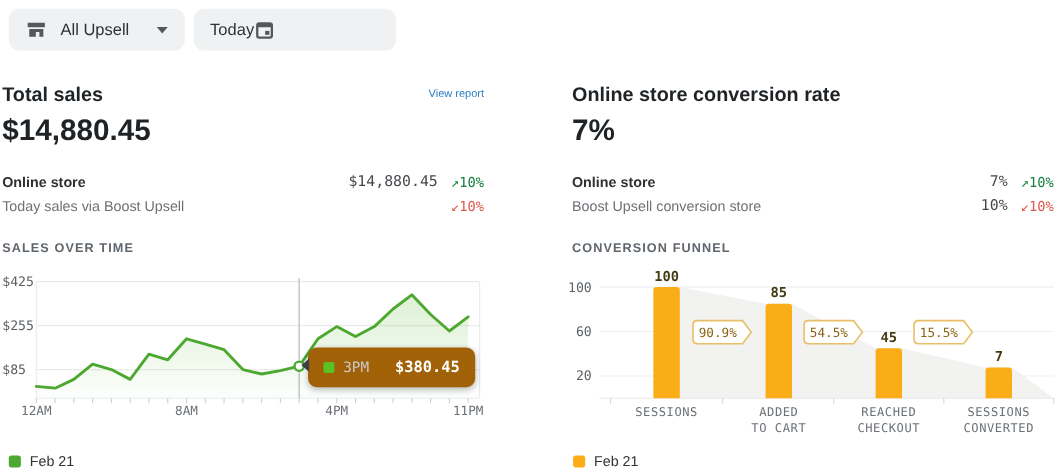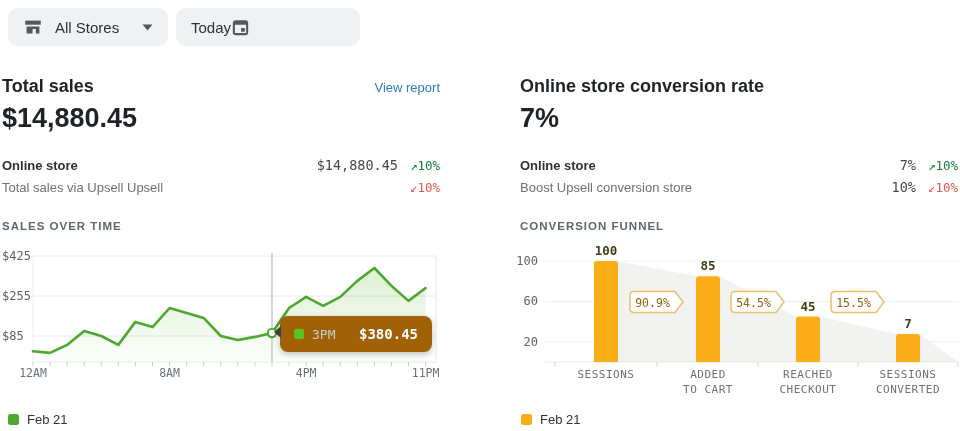--- a/index.html
+++ b/index.html
@@ -22,21 +22,21 @@
   .tb-label { font-weight:500; }
   #store-btn .tb-label { margin-left:12px; }
   .chev { margin-left:auto; display:flex; }
 
   
   .panel { position:absolute; top:70px; width:438px; height:361px; }
   #left-panel  { left:2px; }
   #right-panel { left:520px; }
 
   .panel-title { position:absolute; top:6px; left:0; font-size:18px; font-weight:700; color:#1f2326; }
-  .view-report { position:absolute; top:10px; right:0; font-size:13px; color:#2a7cc7; text-decoration:none; }
+  .view-report { position:absolute; top:10px; right:0; font-size:10px; color:#2a7cc7; text-decoration:none; }
   .big-value  { position:absolute; top:33px; left:0; font-size:27px; font-weight:700; color:#1f2326; }
 
   .metric-rows { position:absolute; top:84px; left:0; width:438px; }
   .mrow { display:flex; align-items:center; height:22px; font-size:13px; }
   .mlabel { flex:1 1 auto; color:#6d7175; }
   .mlabel.strong { color:#2e3133; font-weight:700; }
   .mval  { width:130px; text-align:right; font-size:13.5px; color:#45484b; }
   .mchg  { width:34px; margin-left:8px; text-align:right; font-size:12.5px; }
   .mchg.up   { color:#15803d; }
   .mchg.down { color:#dd5a4e; }
@@ -74,21 +74,21 @@
 <body>
 
 <div class="topbar">
   <button class="tb-btn" id="store-btn">
     <span style="display:flex">
       <svg width="20" height="20" viewBox="0 0 20 20">
         <path fill="#54585c" d="M2.2 3.6h15.6v4.1H2.2z"></path>
         <path fill="#54585c" d="M3.6 9.4h12.8v7.1h-3.6v-4.4H9.6v4.4H3.6z"></path>
       </svg>
     </span>
-    <span class="tb-label">All Stores</span>
+    <span class="tb-label">All Upsell</span>
     <span class="chev">
       <svg width="11" height="7" viewBox="0 0 11 7">
           <polygon points="0.5,0.5 10.5,0.5 5.5,6.5" fill="#54585c"></polygon>
         </svg>
     </span>
   </button>
   <button class="tb-btn" id="date-btn">
     <span class="tb-label">Today</span>
     <span style="display:flex">
       <svg width="19" height="19" viewBox="0 0 20 20">
@@ -105,21 +105,21 @@
   <a class="view-report" href="#">View report</a>
   <div class="big-value">$14,880.45</div>
 
   <div class="metric-rows">
     <div class="mrow">
       <span class="mlabel strong">Online store</span>
       <span class="mval mono">$14,880.45</span>
       <span class="mchg mono up"><span>↗</span><span>10%</span></span>
     </div>
     <div class="mrow">
-      <span class="mlabel">Total sales via Upsell Upsell</span>
+      <span class="mlabel">Today sales via Boost Upsell</span>
       <span class="mchg mono down"><span>↙</span><span>10%</span></span>
     </div>
   </div>
 
   <div class="section-title">SALES OVER TIME</div>
 </div>
 
 <div id="sales-chart">
     <svg width="442" height="135" viewBox="0 0 442 135" font-family="DejaVu Sans Mono, monospace">
      <defs>

